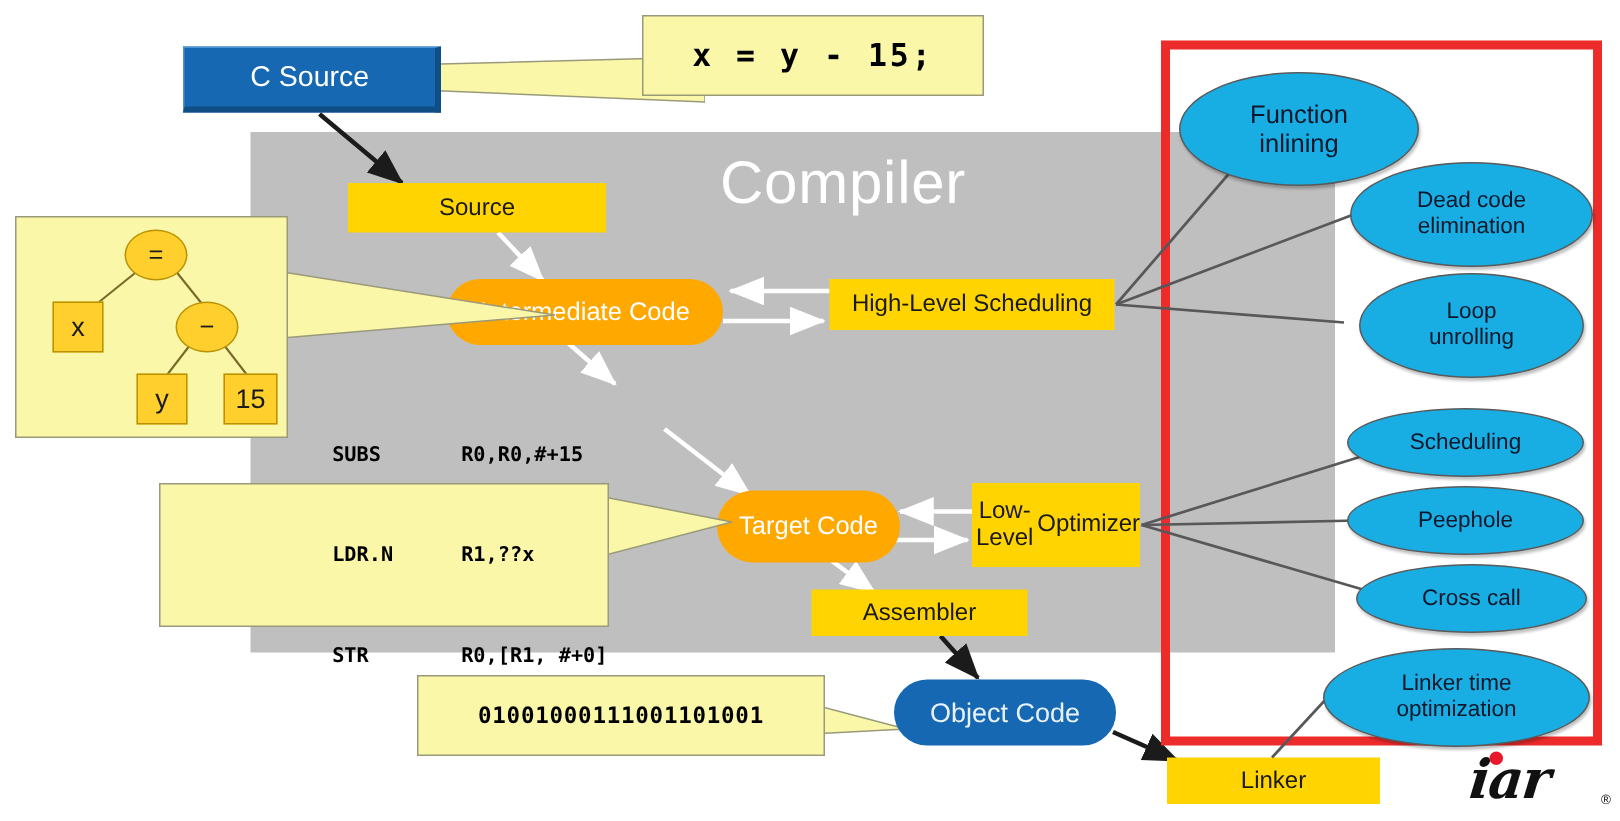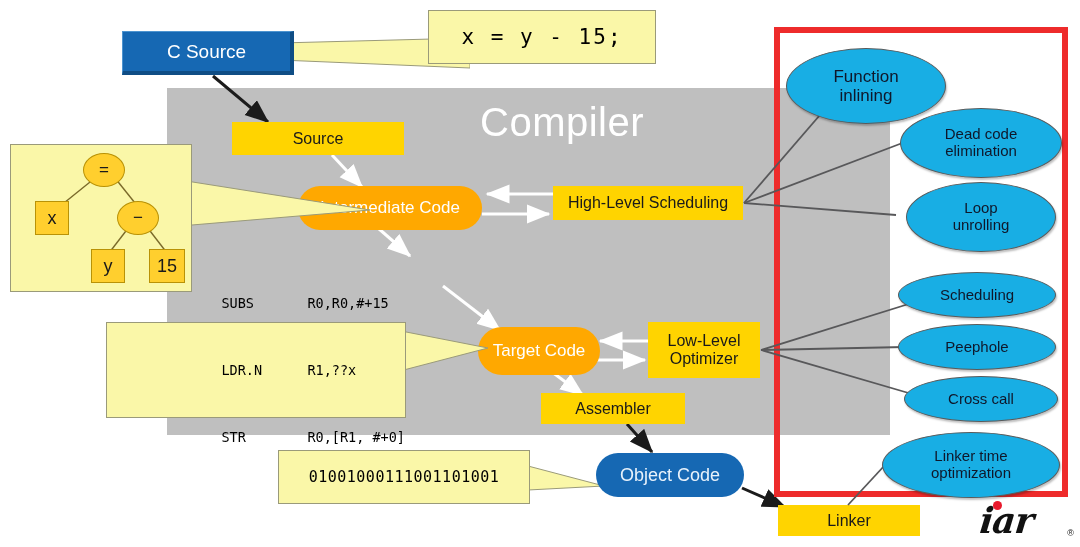--- a/index.html
+++ b/index.html
@@ -30,21 +30,21 @@
             border-top:1px solid #4d94d0;border-left:1px solid #4d94d0;z-index:5;}
   .yellow-box{background:#ffd400;color:#1a1a1a;font-size:16px;z-index:4;}
   .orange-pill{background:#ffa800;color:#ffffff;font-size:17px;border-radius:26px;z-index:4;}
   .blue-pill{background:#1668b3;color:#e8f2fb;font-size:18px;border-radius:26px;z-index:5;}
 
   
   .callout{position:absolute;background:#faf7a8;border:1px solid #9a9a7a;
            box-sizing:border-box;z-index:5;}
   .callout .ctext{position:absolute;left:0;top:0;right:0;bottom:0;display:flex;
                   flex-direction:column;align-items:center;justify-content:center;}
-  .mono{font-family:"DejaVu Sans Mono","Liberation Mono",monospace;font-weight:normal;}
+  .mono{font-family:"DejaVu Sans Mono","Liberation Mono",monospace;font-weight:bold;}
 
   .tail{position:absolute;z-index:4;}
 
   
   .ast-node{position:absolute;display:flex;align-items:center;justify-content:center;
             background:#ffcf2e;border:1px solid #b99206;color:#1a1a1a;z-index:6;}
   .ast-ell{border-radius:50%;font-size:17px;}
   .ast-rect{font-size:18px;}
 
   
@@ -106,21 +106,21 @@
 
   <div class="node yellow-box" style="left:232px;top:122px;width:172px;height:33px;">Source</div>
 
   <div class="node orange-pill" style="left:298px;top:186px;width:184px;height:44px;">Intermediate Code</div>
 
   <div class="node yellow-box" style="left:553px;top:186px;width:190px;height:34px;">High-Level Scheduling</div>
 
 
   <div class="node orange-pill" style="left:478px;top:327px;width:122px;height:48px;">Target Code</div>
 
-  <div class="node yellow-box" style="left:648px;top:322px;width:112px;height:56px;flex-direction:column;">
+  <div class="node yellow-box" style="left:648px;top:322px;width:112px;height:56px;flex-direction:row;">
     <span>Low-Level</span>
     <span>Optimizer</span>
   </div>
 
   <div class="node yellow-box" style="left:541px;top:393px;width:144px;height:31px;">Assembler</div>
 
   <div class="node blue-pill" style="left:596px;top:453px;width:148px;height:44px;">Object Code</div>
 
   <div class="node yellow-box" style="left:778px;top:505px;width:142px;height:31px;">Linker</div>
 
@@ -159,21 +159,21 @@
         <div><span style="display:inline-block;width:86px;">SUBS</span><span>R0,R0,#+15</span></div>
         <div><span style="display:inline-block;width:86px;">LDR.N</span><span>R1,??x</span></div>
         <div><span style="display:inline-block;width:86px;">STR</span><span>R0,[R1, #+0]</span></div>
       </div>
     </div>
   </div>
 
   <svg class="tail" style="left:528px;top:466px;width:80px;height:34px;">
     <polygon points="0,0 76,20 0,24" fill="#faf7a8" stroke="#9a9a7a" stroke-width="1"></polygon>
   </svg>
-  <div class="callout" style="left:278px;top:450px;width:252px;height:54px;">
+  <div class="callout" style="left:278px;top:450px;width:272px;height:54px;">
     <div class="ctext">
         <span class="mono" style="font-size:15px;letter-spacing:.5px;">01001000111001101001</span>
       </div>
   </div>
 
   <div class="opt-frame"></div>
 
   <svg id="wires-over" class="layer">
 
     <line x1="744" y1="203" x2="826" y2="108" stroke="#58585a" stroke-width="1.8"></line>

